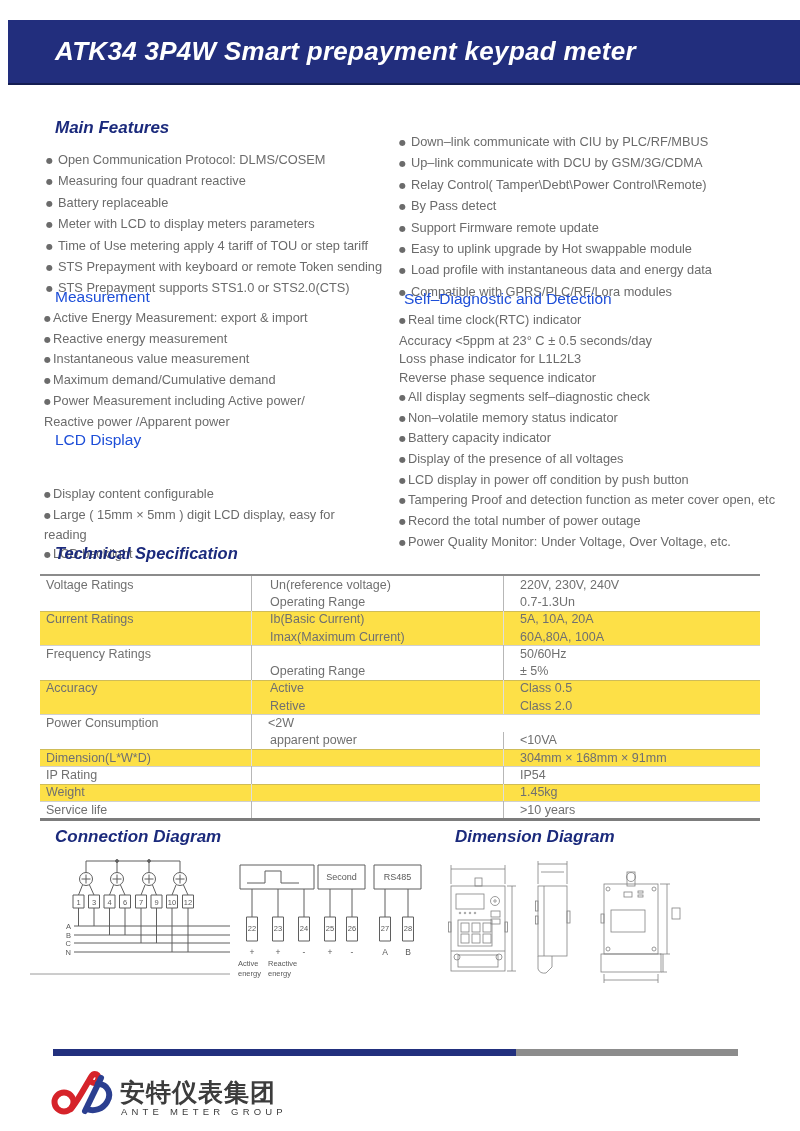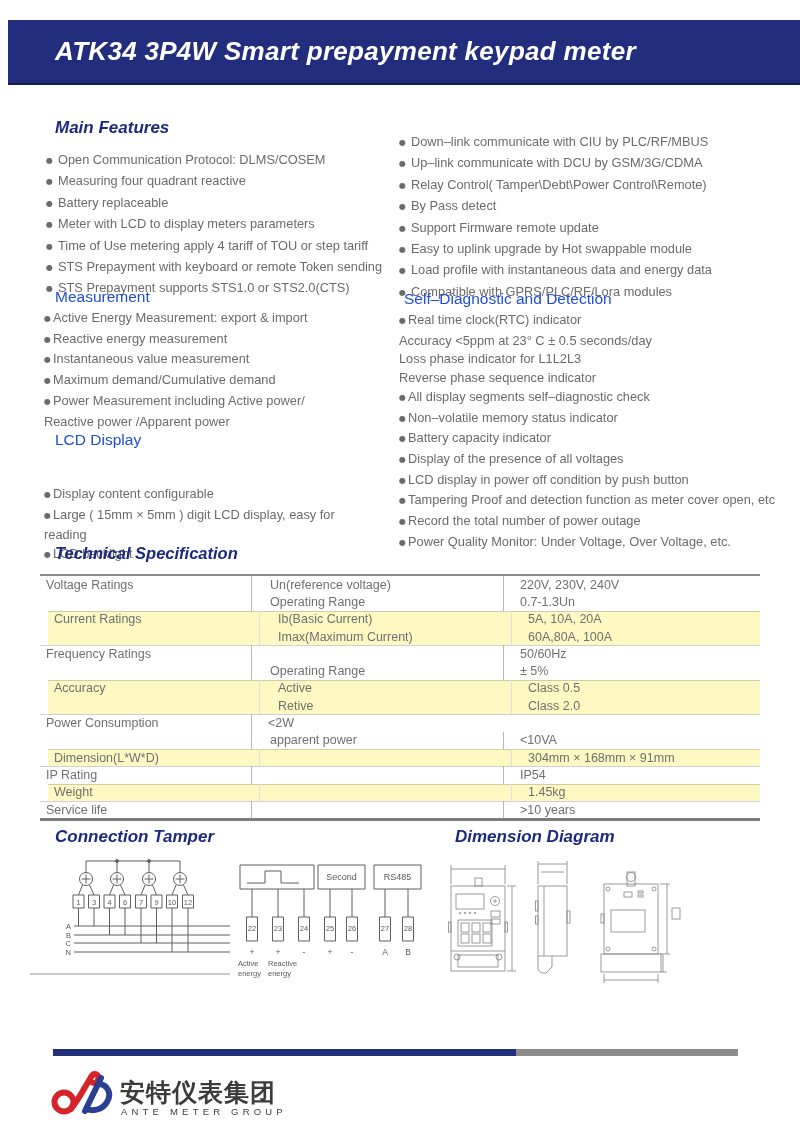--- a/index.html
+++ b/index.html
@@ -19,21 +19,21 @@
   .list1 .li{line-height:19.4px;}
   .list2 .li{line-height:18.7px;}
   .li.b::before{content:"●";font-size:8px;display:inline-block;transform:translateY(-1.5px);
                 font-family:"DejaVu Sans",sans-serif;}
   .list1 .li.b::before{margin-right:5px;}
   .list2 .li.b::before{margin-right:2px;}
   
   .spec{left:40px;top:574px;width:720px;border-top:2px solid #8b8b8b;border-bottom:3px solid #7c7c7c;
         font-size:12.5px;color:#707070;}
   .row{display:flex;height:17.3px;}
-  .row.sh{background:#fef9c3;margin-left:8px;}
+  .row.sh{background:#fde047;}
   .row.gs{box-shadow:inset 0 1px 0 rgba(120,120,120,.35);}
   .row .c1,.row .c2,.row .c3{display:flex;align-items:center;box-sizing:border-box;white-space:nowrap;}
   .c1{width:212px;padding-left:6px;border-right:1px solid #b7b7b7;}
   .c2{width:252px;padding-left:18px;border-right:1px solid #b7b7b7;}
   .c3{flex:1;padding-left:16px;}
   .row.sh .c1,.row.sh .c2{border-right-color:#dedede;}
   
   svg{display:block;}
   svg text{font-family:"Liberation Sans",sans-serif;fill:#5a5a5a;}
   .conn *{vector-effect:non-scaling-stroke;}
@@ -172,21 +172,21 @@
       <div class="c2"></div>
       <div class="c3">1.45kg</div>
     </div>
   <div class="row gs">
       <div class="c1">Service life</div>
       <div class="c2"></div>
       <div class="c3">&gt;10 years</div>
     </div>
 </div>
 
-<div class="abs t-blue" style="left:55px;top:827px;">Connection Tamper</div>
+<div class="abs t-blue" style="left:55px;top:827px;">Connection Diagram</div>
 <svg class="abs conn" style="left:25px;top:849px;" width="490" height="135" viewBox="0 0 490 135">
   <g stroke="#5f5f5f" stroke-width="1" fill="none">
     <polyline points="61,23.5 61,12 155,12 155,23.5"></polyline>
     <line x1="92" y1="12" x2="92" y2="23.5"></line>
       <line x1="124" y1="12" x2="124" y2="23.5"></line>
     <circle cx="61" cy="30" r="6.5"></circle>
       <line x1="56.5" y1="30" x2="65.5" y2="30"></line>
       <line x1="61" y1="25.5" x2="61" y2="34.5"></line>
     <circle cx="92" cy="30" r="6.5"></circle>
       <line x1="87.5" y1="30" x2="96.5" y2="30"></line>

